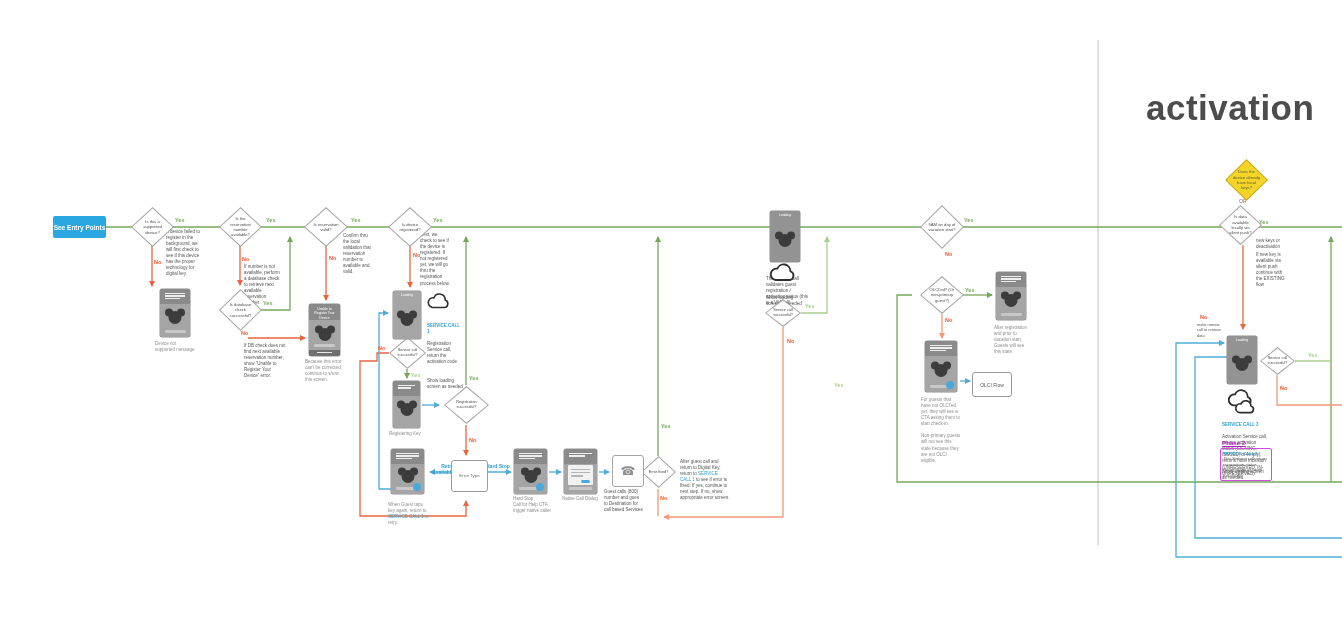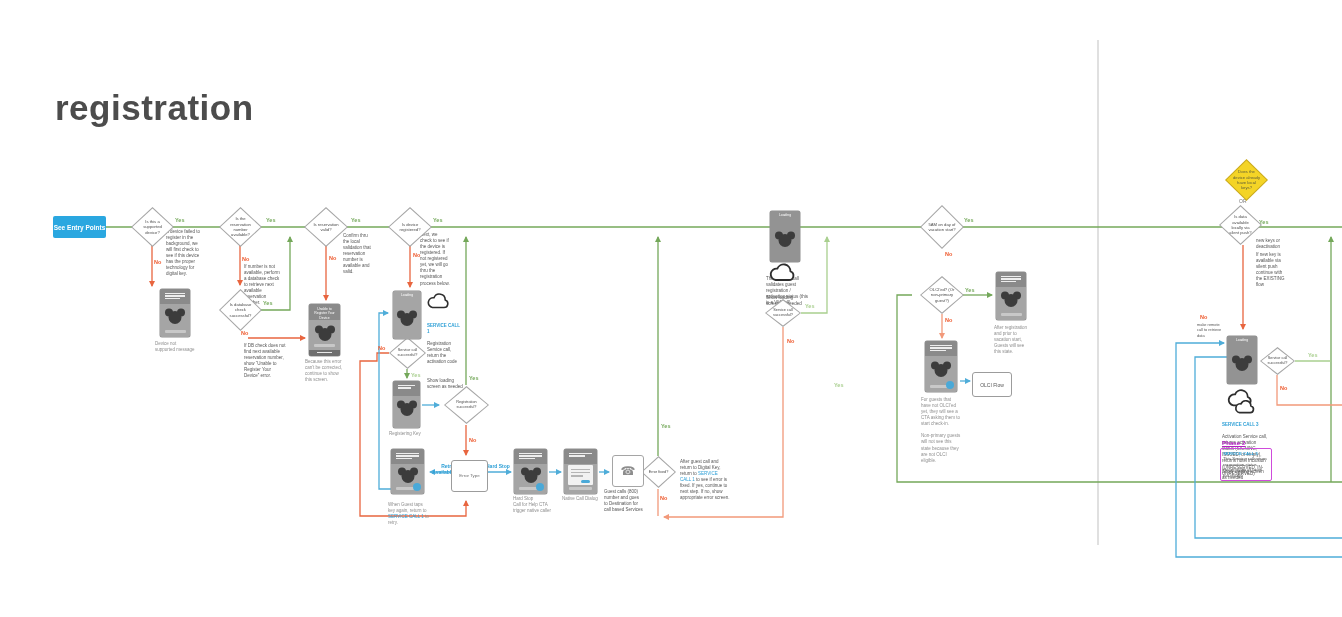--- a/index.html
+++ b/index.html
@@ -122,21 +122,21 @@
       <path d="M477 472 H511" marker-end="url(#mk-b)"></path>
       <path d="M549 472 H561" marker-end="url(#mk-b)"></path>
       <path d="M599 472 H609" marker-end="url(#mk-b)"></path>
       <path d="M641 472 H645"></path>
       <path d="M960 381 H970" marker-end="url(#mk-b)"></path>
       <path d="M1342 557 H1176 V343 H1224" marker-end="url(#mk-b)"></path>
       <path d="M1342 538 H1195 V357 H1227"></path>
     </g>
   </svg>
 
-  <div class="title" style="left:55px;top:88px;">registration</div>
+  <div class="title" style="left:1146px;top:88px;">activation</div>
 
   <div class="btn-entry" style="left:53px;top:216px;width:53px;height:22px;">See Entry Points</div>
 
   <div class="diamond" style="left:131px;top:207px;width:43px;height:40px;">
       <span class="dl">Is this a supported device?</span>
     </div>
   <div class="diamond" style="left:219px;top:207px;width:43px;height:40px;">
       <span class="dl">Is the reservation number available?</span>
     </div>
   <div class="diamond" style="left:219px;top:289px;width:43px;height:42px;">

